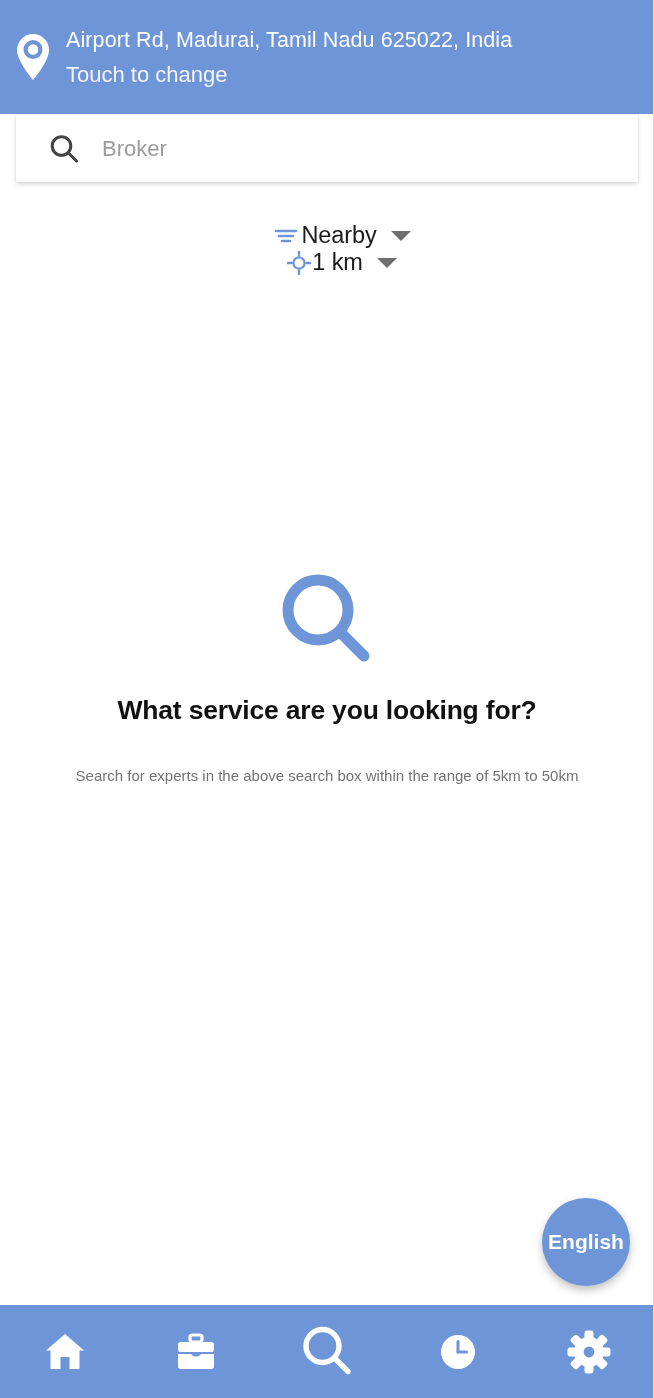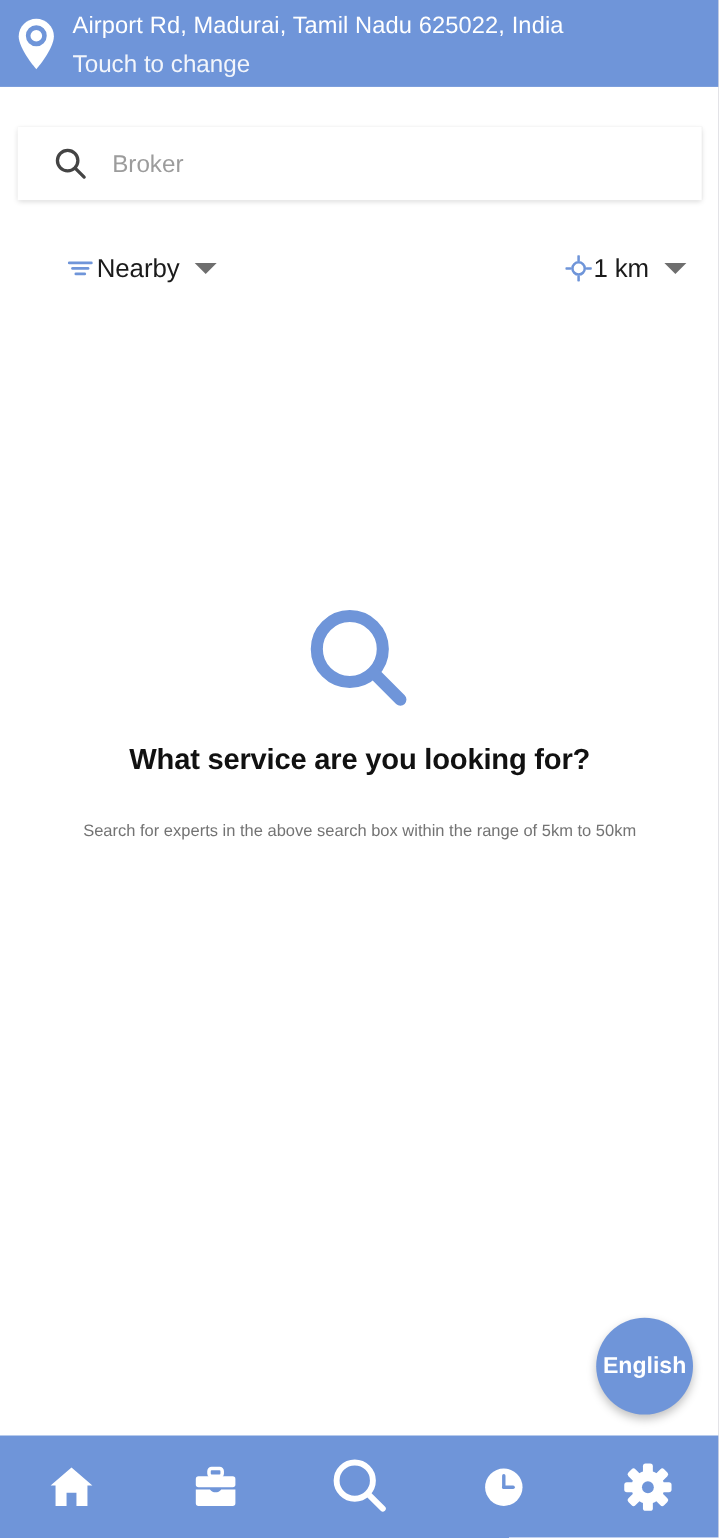--- a/index.html
+++ b/index.html
@@ -18,21 +18,21 @@
     overflow: hidden;
     box-sizing: border-box;
     border-right: 1px solid #d8d8dd;
   }
 
   
   .header {
     position: absolute;
     left: 0; top: 0;
     width: 654px;
-    height: 79px;
+    height: 114px;
     background: #6f95d9;
     display: flex;
     align-items: center;
     box-sizing: border-box;
     padding-left: 14px;
   }
   .pin-icon {
     width: 38px;
     height: 50px;
     flex: 0 0 38px;
@@ -103,20 +103,21 @@
     position: absolute;
     left: 0;
     top: 222px;
     width: 654px;
     height: 44px;
     display: flex;
     align-items: center;
     justify-content: space-between;
     box-sizing: border-box;
     padding: 0 30px 0 60px;
+    flex-direction: column;
   }
   .filter-group {
     display: flex;
     align-items: center;
     height: 44px;
   }
   .filter-icon {
     width: 26px; height: 26px;
     flex: 0 0 26px;
     display: flex; align-items: center; justify-content: center;
@@ -139,21 +140,21 @@
     border-right: 10px solid transparent;
     border-top: 10px solid #6e6e6e;
     margin-left: 14px;
     flex: 0 0 auto;
   }
 
   
   .empty-state {
     position: absolute;
     left: 0;
-    top: 548px;
+    top: 568px;
     width: 654px;
     display: flex;
     flex-direction: column;
     align-items: center;
   }
   .empty-glass {
     width: 108px;
     height: 100px;
     display: flex;
     align-items: center;

